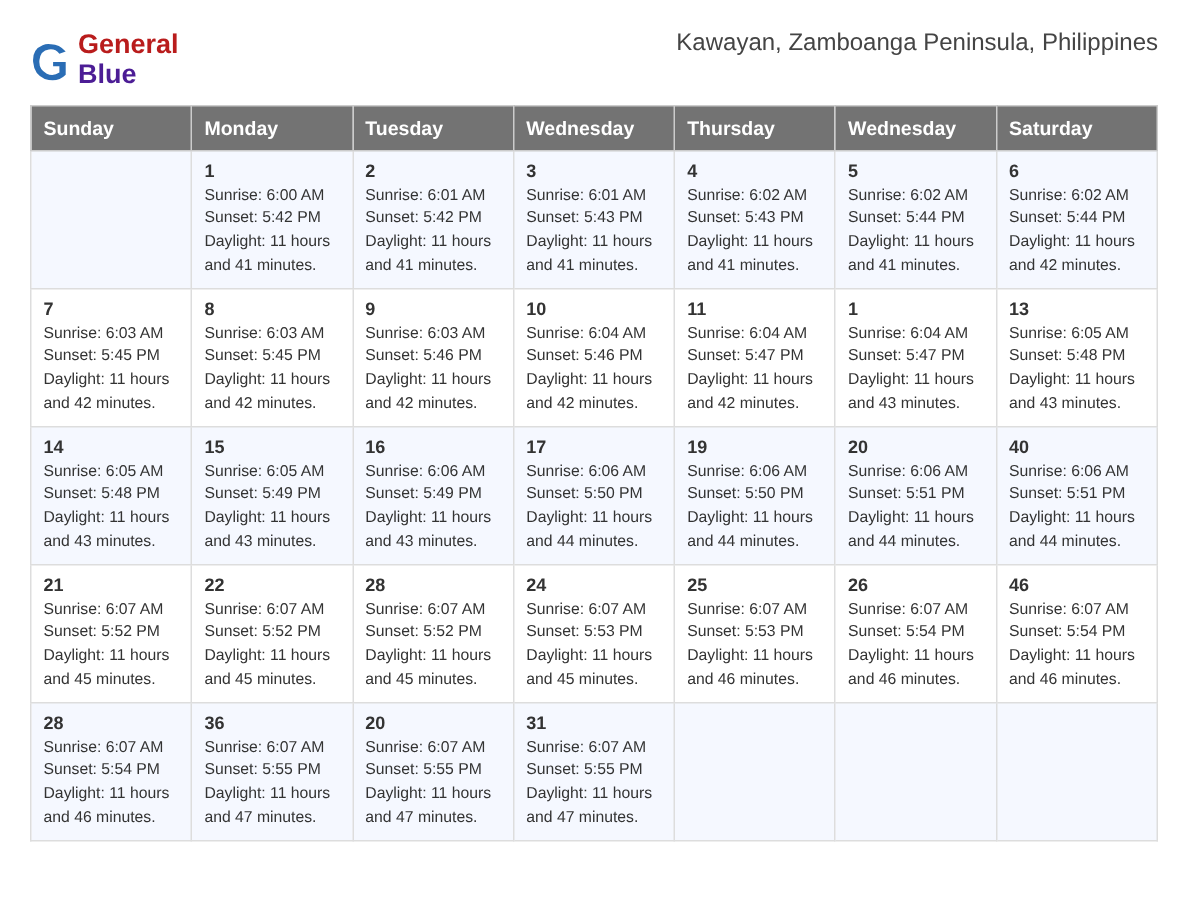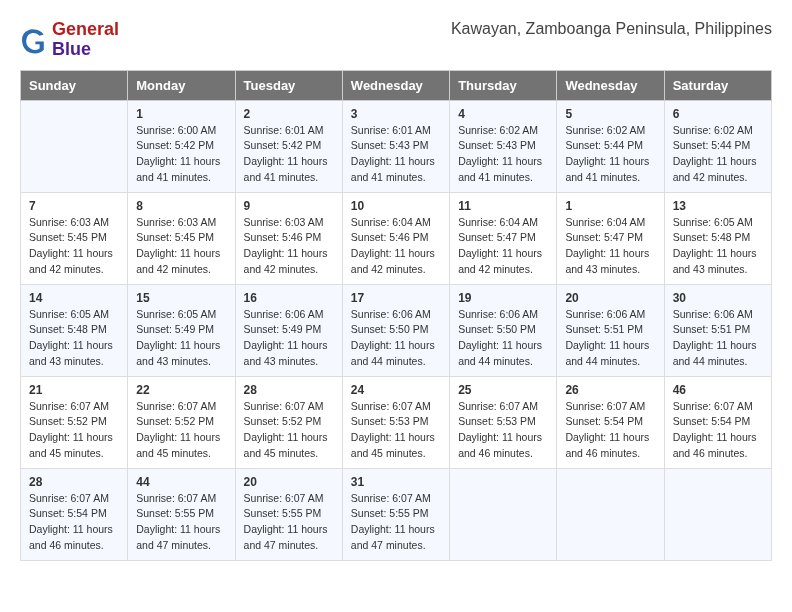--- a/index.html
+++ b/index.html
@@ -250,21 +250,21 @@
 and 44 minutes.</div>
         </td>
         <td>
           <span class="day-number">20</span>
           <div class="day-info" style="white-space: pre-line;">Sunrise: 6:06 AM
 Sunset: 5:51 PM
 Daylight: 11 hours
 and 44 minutes.</div>
         </td>
         <td>
-          <span class="day-number">30</span>
+          <span class="day-number">40</span>
           <div class="day-info" style="white-space: pre-line;">Sunrise: 6:06 AM
 Sunset: 5:51 PM
 Daylight: 11 hours
 and 44 minutes.</div>
         </td>
       </tr>
       <tr>
         <td>
           <span class="day-number">21</span>
           <div class="day-info" style="white-space: pre-line;">Sunrise: 6:07 AM
@@ -317,21 +317,21 @@
       </tr>
       <tr>
         <td>
           <span class="day-number">28</span>
           <div class="day-info" style="white-space: pre-line;">Sunrise: 6:07 AM
 Sunset: 5:54 PM
 Daylight: 11 hours
 and 46 minutes.</div>
         </td>
         <td>
-          <span class="day-number">44</span>
+          <span class="day-number">36</span>
           <div class="day-info" style="white-space: pre-line;">Sunrise: 6:07 AM
 Sunset: 5:55 PM
 Daylight: 11 hours
 and 47 minutes.</div>
         </td>
         <td>
           <span class="day-number">20</span>
           <div class="day-info" style="white-space: pre-line;">Sunrise: 6:07 AM
 Sunset: 5:55 PM
 Daylight: 11 hours

